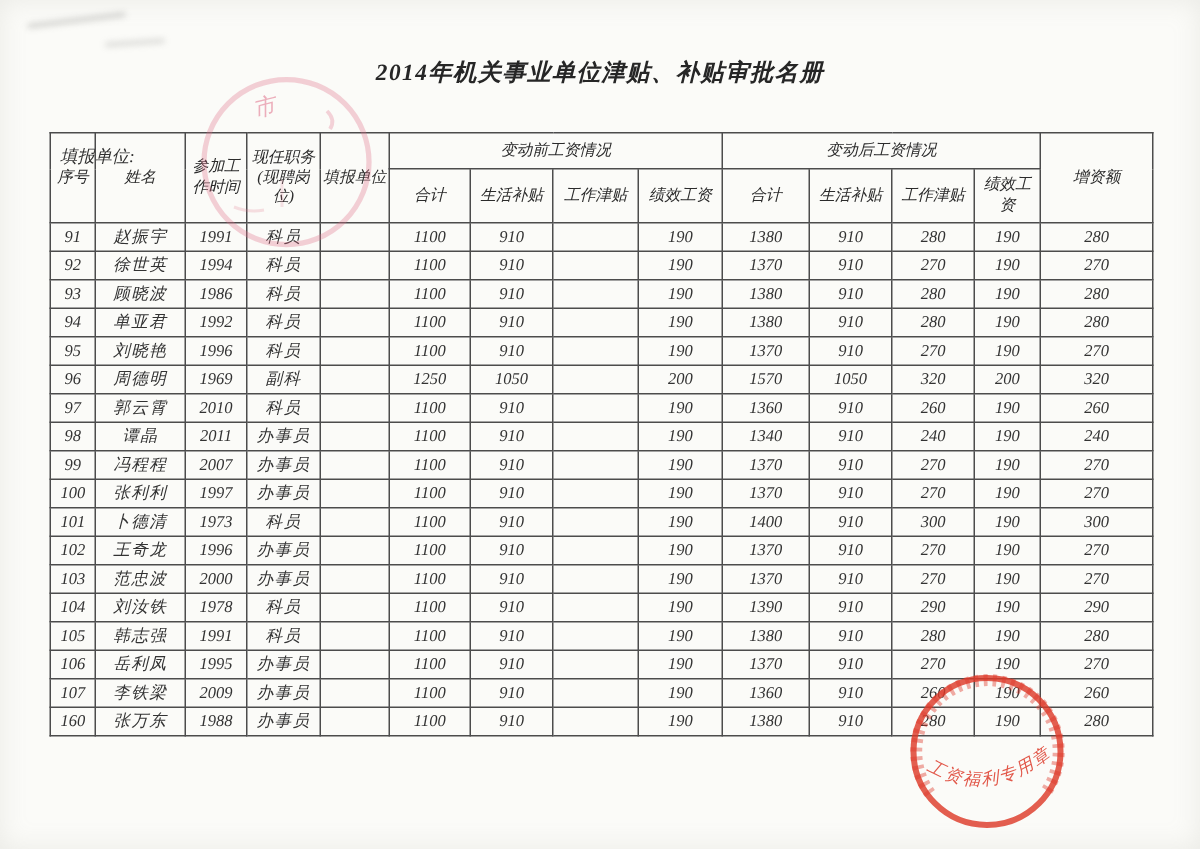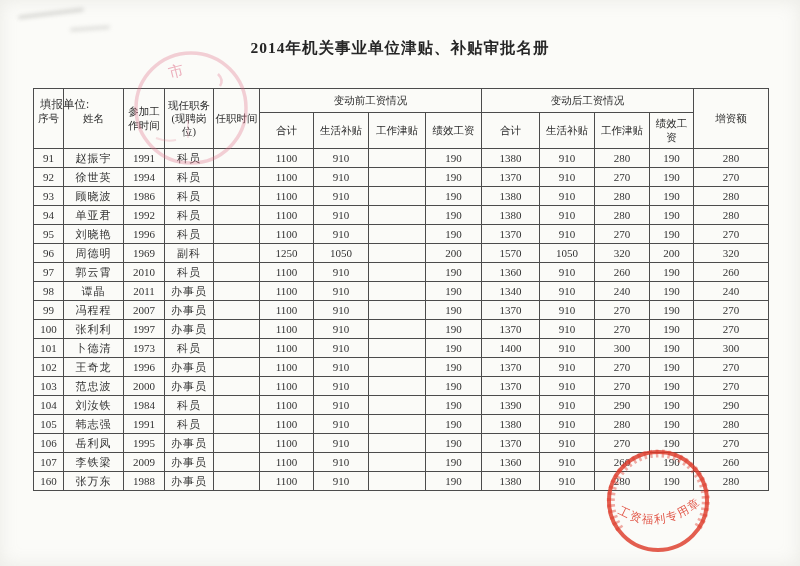--- a/index.html
+++ b/index.html
@@ -2,21 +2,21 @@
 <html><head>
 <meta charset="utf-8">
 <style>
   html,body{margin:0;padding:0;}
   body{
     width:800px;height:566px;position:relative;overflow:hidden;
     background:#fbfbf8;
     font-family:"Liberation Serif","DejaVu Serif",serif;
     color:#2e2e2e;
   }
-  .page{position:absolute;inset:0;box-shadow:inset 0 0 18px rgba(160,160,150,.18);}
+  .page{position:absolute;inset:0;box-shadow:inset 0 0 18px rgba(160,160,150,.18);font-style:italic;}
   .smudge{position:absolute;background:#9a9a96;filter:blur(2.2px);border-radius:2px;}
   .smudge.s1{left:18px;top:12px;width:66px;height:3px;transform:rotate(-7deg);opacity:.45;}
   .smudge.s2{left:70px;top:27px;width:40px;height:3px;transform:rotate(-4deg);opacity:.35;}
   .doc-title{
     position:absolute;top:38px;left:0;width:800px;text-align:center;
     font-size:15.5px;font-weight:bold;letter-spacing:1px;color:#262626;
   }
   .unit-label{position:absolute;left:40px;top:67px;font-size:11.5px;color:#303030;margin-top:30px;}
   table.roster{
     position:absolute;left:33px;top:88px;width:735px;
@@ -64,21 +64,21 @@
         <col style="width:55px">
         <col style="width:44px">
       <col style="width:75px">
     </colgroup>
     <thead>
       <tr class="group-row">
         <th rowspan="2">序号</th>
         <th rowspan="2">姓名</th>
         <th rowspan="2">参加工作时间</th>
         <th rowspan="2">现任职务(现聘岗位)</th>
-        <th rowspan="2">任职时间</th>
+        <th rowspan="2">填报单位</th>
         <th colspan="4">变动前工资情况</th>
         <th colspan="4">变动后工资情况</th>
         <th rowspan="2">增资额</th>
       </tr>
       <tr class="sub-row">
         <th>合计</th>
         <th>生活补贴</th>
         <th>工作津贴</th>
         <th>绩效工资</th>
         <th>合计</th>
@@ -305,21 +305,21 @@
       <td>1370</td>
       <td>910</td>
       <td>270</td>
       <td>190</td>
       <td>270</td>
     </tr>
 
     <tr>
       <td class="c-serial">104</td>
       <td class="c-name">刘汝铁</td>
-      <td>1984</td>
+      <td>1978</td>
       <td class="c-pos">科员</td>
       <td></td>
       <td>1100</td>
       <td>910</td>
       <td></td>
       <td>190</td>
       <td>1390</td>
       <td>910</td>
       <td>290</td>
       <td>190</td>

